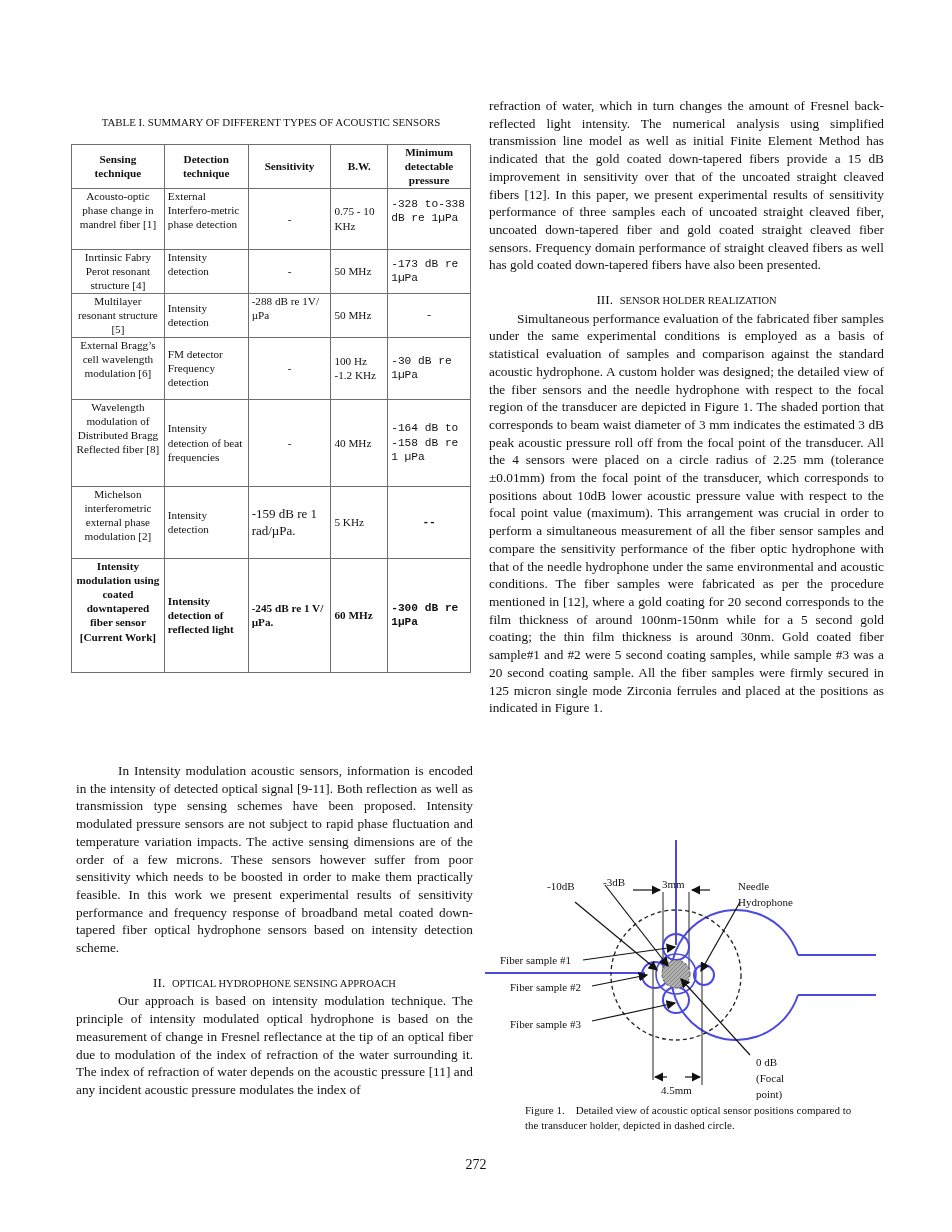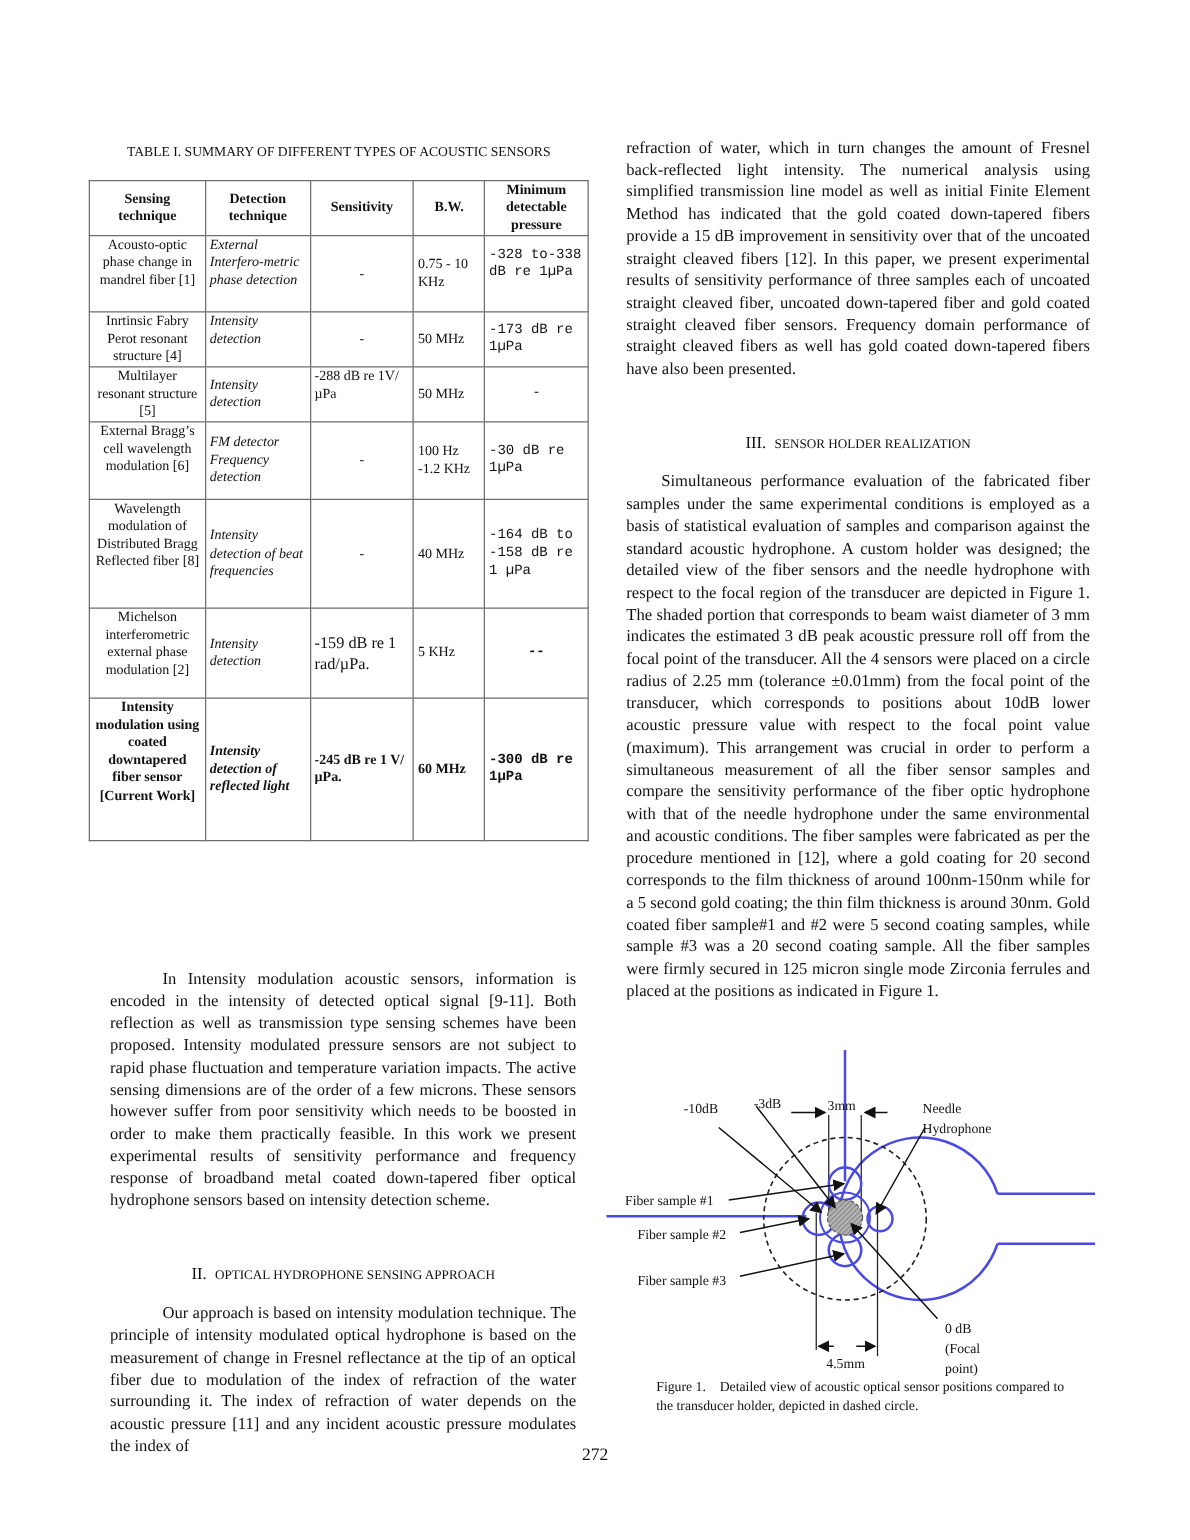--- a/index.html
+++ b/index.html
@@ -1,30 +1,30 @@
 <!DOCTYPE html>
 <html><head>
 <meta charset="utf-8">
 <style>
   html, body { margin: 0; padding: 0; background: #ffffff; }
   body { width: 952px; height: 1232px; position: relative; overflow: hidden;
          font-family: "Liberation Serif", "DejaVu Serif", serif; color: #111; }
   .col { position: absolute; font-size: 13.3px; line-height: 17.7px; text-align: justify; }
-  .col p { margin: 12px; }
+  .col p { margin: 0; }
   .indent { text-indent: 42px; }
   .heading { text-align: center; font-size: 13.3px; line-height: 17.7px; margin: 0; }
   .sc-small { font-size: 10.5px; text-transform: uppercase; }
   .table-caption { position: absolute; left: 71px; top: 116px; width: 400px; text-align: center;
                    font-size: 10.9px; letter-spacing: 0; }
   table.summary { position: absolute; left: 71px; top: 144px; width: 400px;
                   border-collapse: collapse; font-size: 11.2px; line-height: 14.2px; }
   table.summary th, table.summary td { border: 1px solid #6e6e6e; padding: 0 3px; vertical-align: middle; }
   table.summary th { font-weight: bold; text-align: center; }
   table.summary td.c1 { text-align: center; vertical-align: top; }
-  table.summary td.c2 { text-align: left; font-style: italic; }
+  table.summary td.c2 { text-align: left; }
   table.summary td.c3 { text-align: center; }
   table.summary td.c4 { text-align: left; }
   table.summary td.c5 { text-align: left; font-family: Liberation Mono, monospace; }
   table.summary td.center { text-align: center; }
   table.summary tr.bold td { font-weight: bold; }
   .big-cell { font-size: 13px; line-height: 17px; }
   .figure { position: absolute; left: 485px; top: 840px; width: 400px; height: 300px; }
   .fig-caption { position: absolute; left: 525px; top: 1103px; width: 340px; font-size: 11px; line-height: 15px; }
   .page-number { position: absolute; left: 0; width: 952px; top: 1157px; text-align: center; font-size: 14px; }
 </style>

